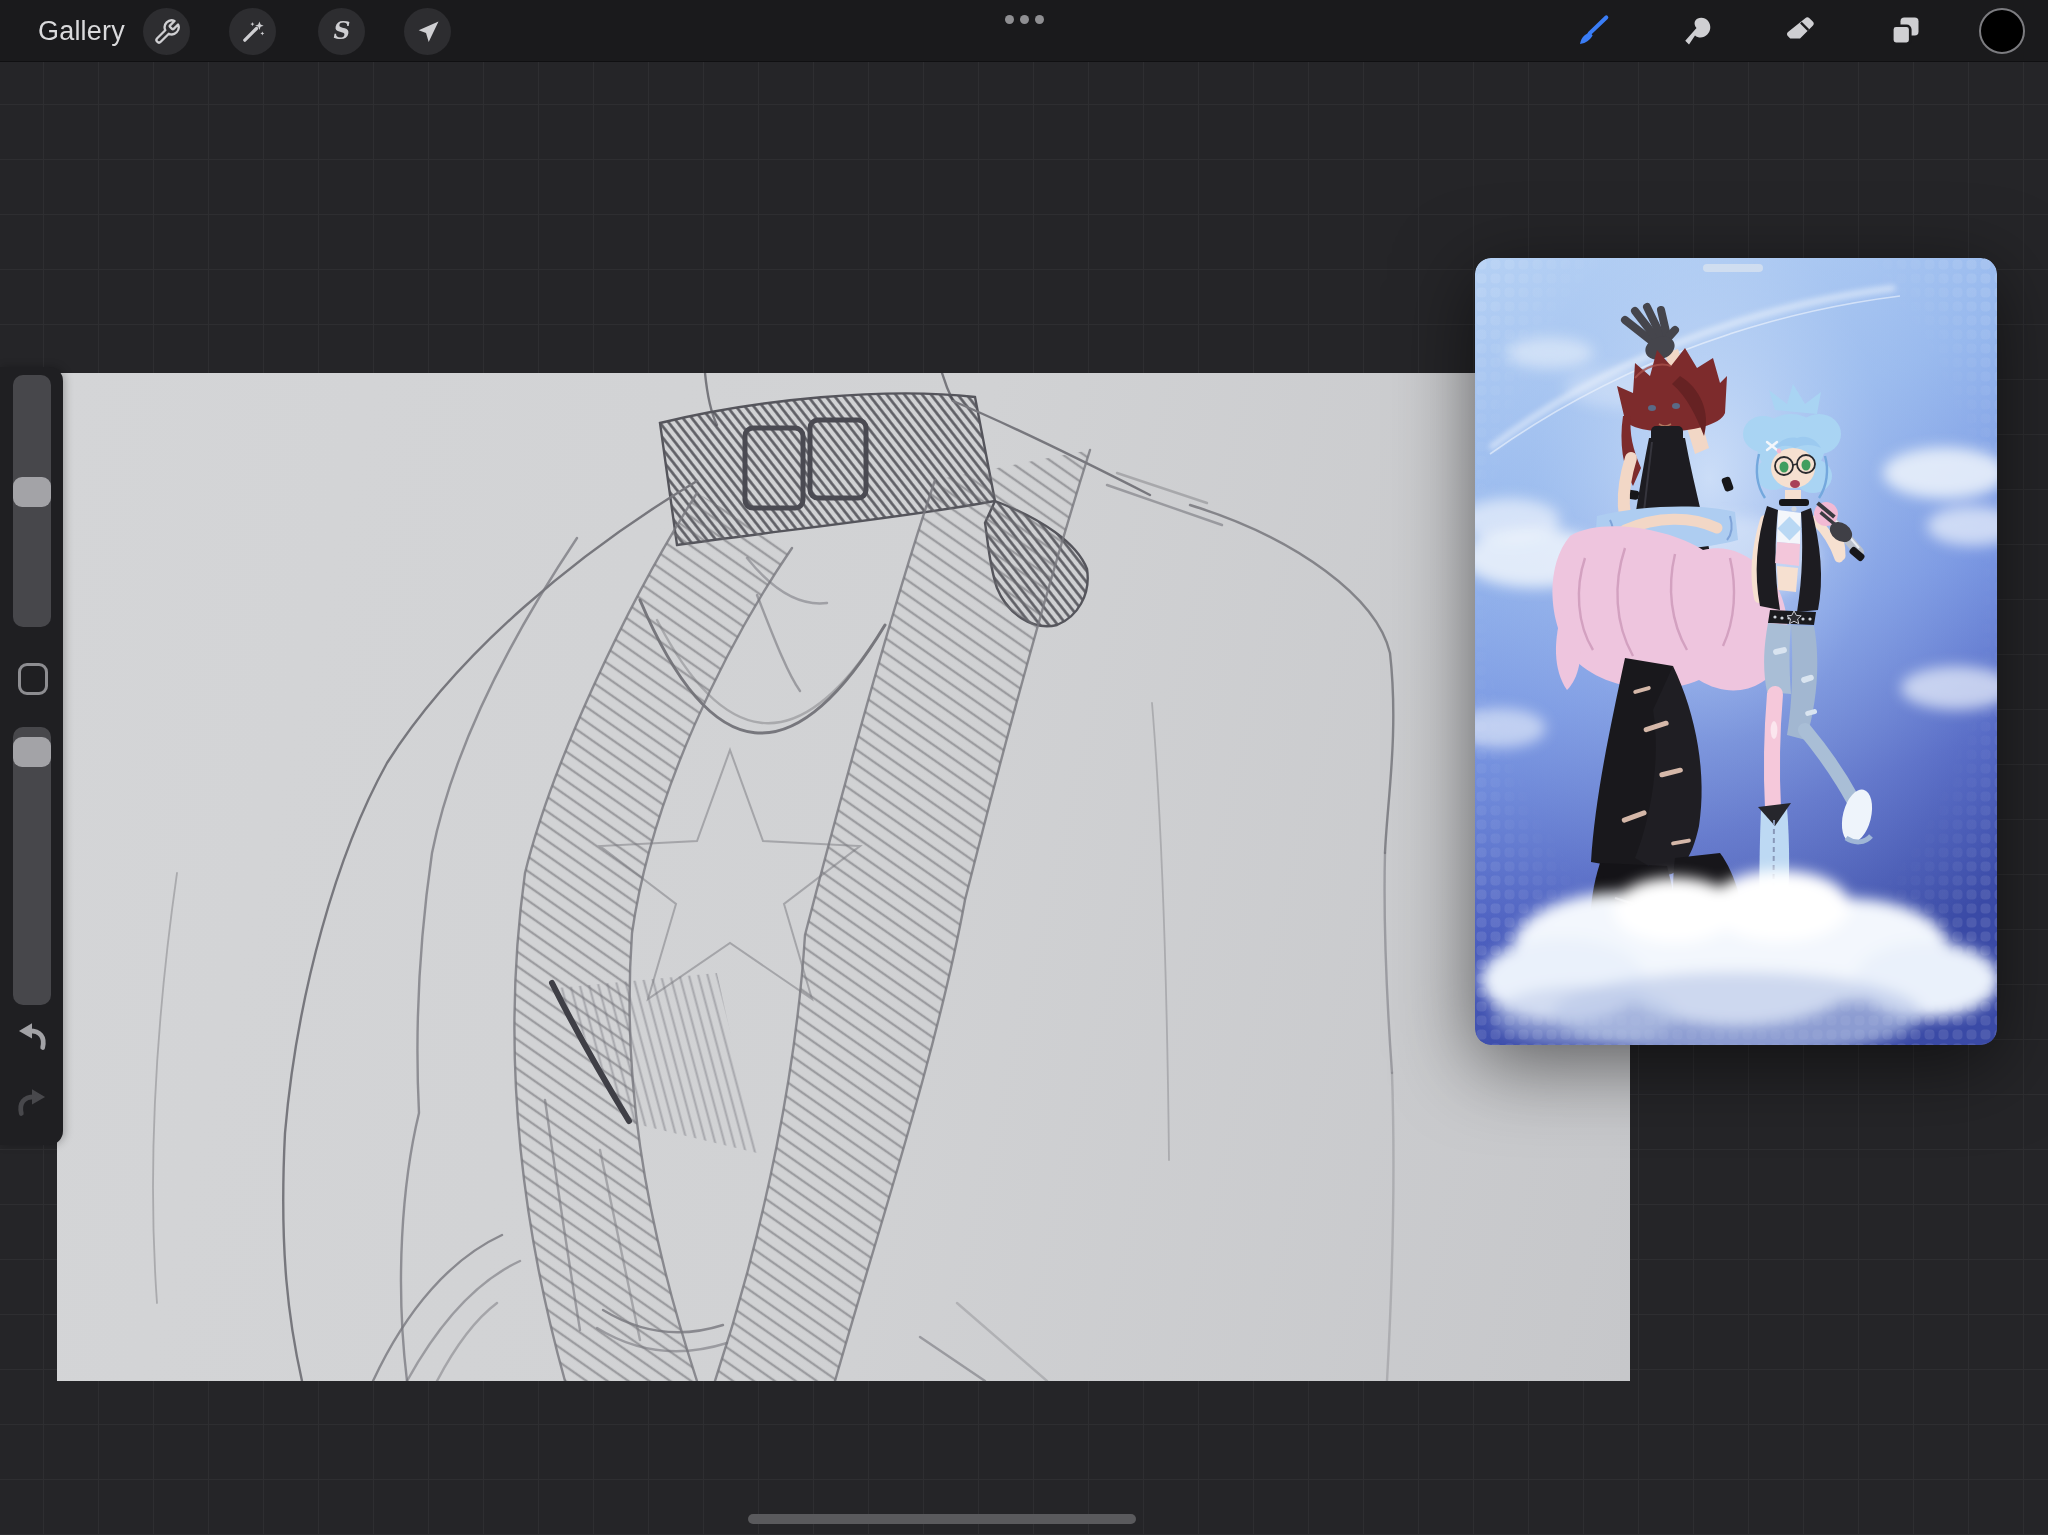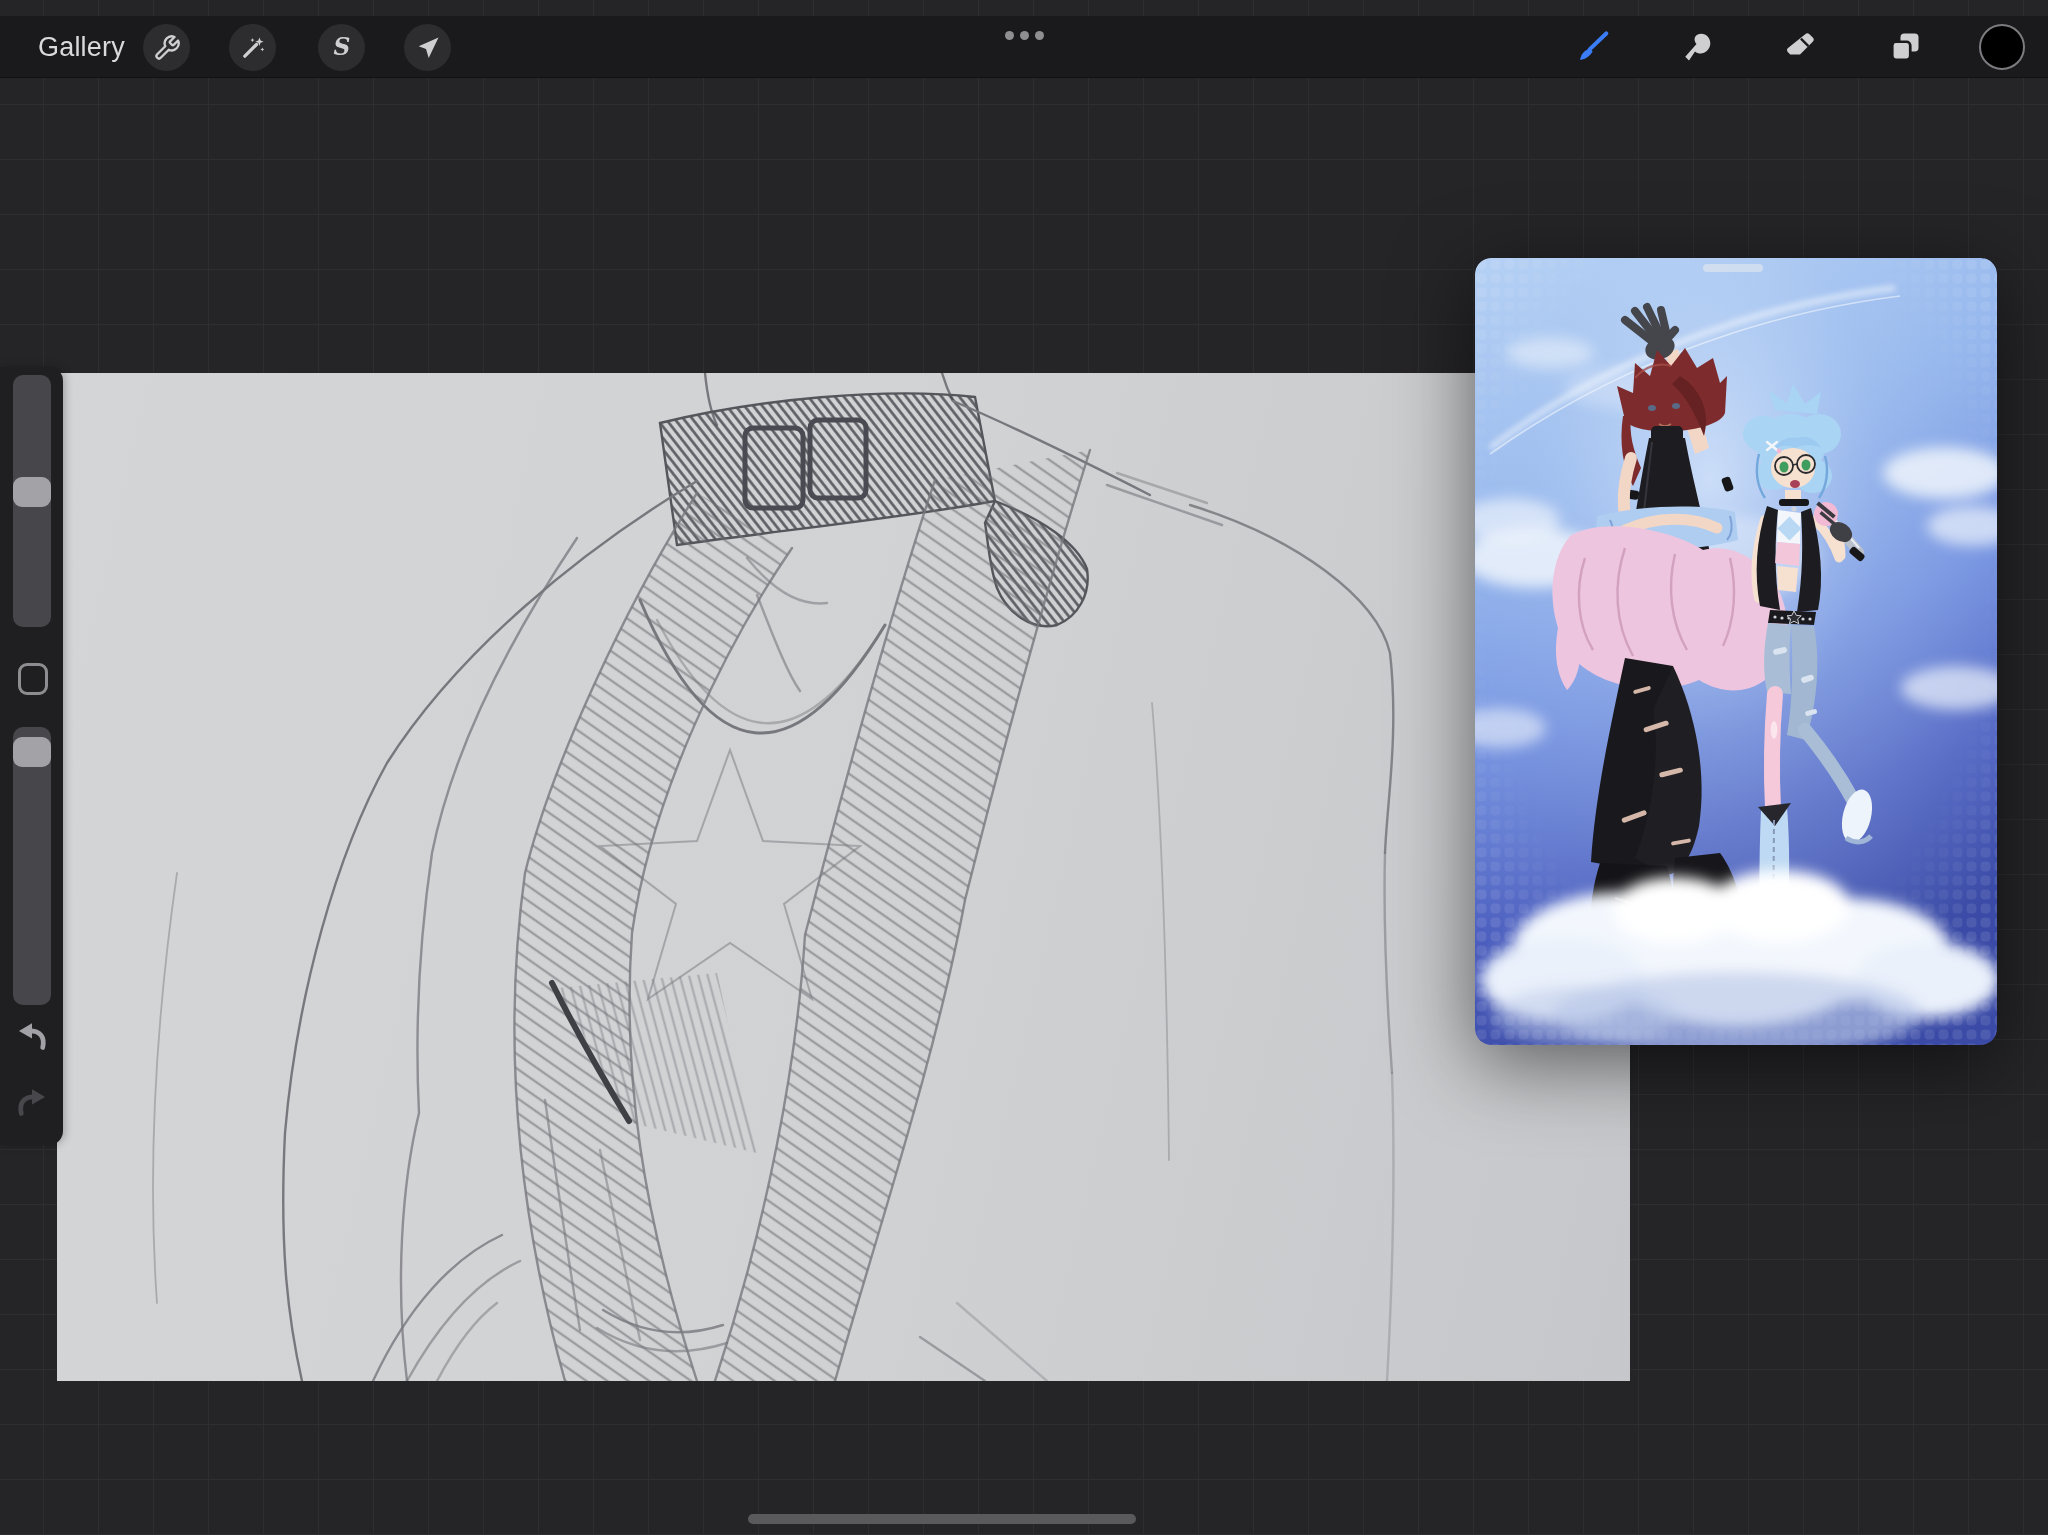--- a/index.html
+++ b/index.html
@@ -6,21 +6,21 @@
   *{box-sizing:border-box;}
   #screen{
     position:relative;width:2048px;height:1535px;overflow:hidden;
     background-color:#252528;
     background-image:linear-gradient(#2e2e31 1px,transparent 1px),
                      linear-gradient(90deg,#2e2e31 1px,transparent 1px);
     background-size:55px 55px;background-position:-12px -6px;
     font-family:"Liberation Sans","DejaVu Sans",sans-serif;
   }
   
-  #topbar{position:absolute;left:0;top:16px;width:2048px;height:62px;background:#1a1a1c;
+  #topbar{position:absolute;left:0;top:0;width:2048px;height:62px;background:#1a1a1c;
     border-bottom:1px solid rgba(0,0,0,.35);display:flex;align-items:center;}
   .gallery{position:absolute;left:38px;top:0;height:62px;display:flex;align-items:center;
     color:#dadadc;font-size:27px;letter-spacing:.2px;cursor:default;}
   .toolcircle{position:absolute;top:8px;width:47px;height:47px;border-radius:50%;
     background:#2d2d30;display:flex;align-items:center;justify-content:center;}
   .toolcircle svg{display:block;}
   #btn-actions{left:143px;} #btn-adjust{left:229px;} #btn-select{left:318px;} #btn-transform{left:404px;}
   .ellipsis{position:absolute;left:1001px;top:10px;width:46px;height:18px;display:flex;gap:6px;align-items:center;justify-content:center;}
   .ellipsis i{width:9px;height:9px;border-radius:50%;background:#8f8f92;display:block;}
   .ricon{position:absolute;top:11px;width:40px;height:40px;display:flex;align-items:center;justify-content:center;}

